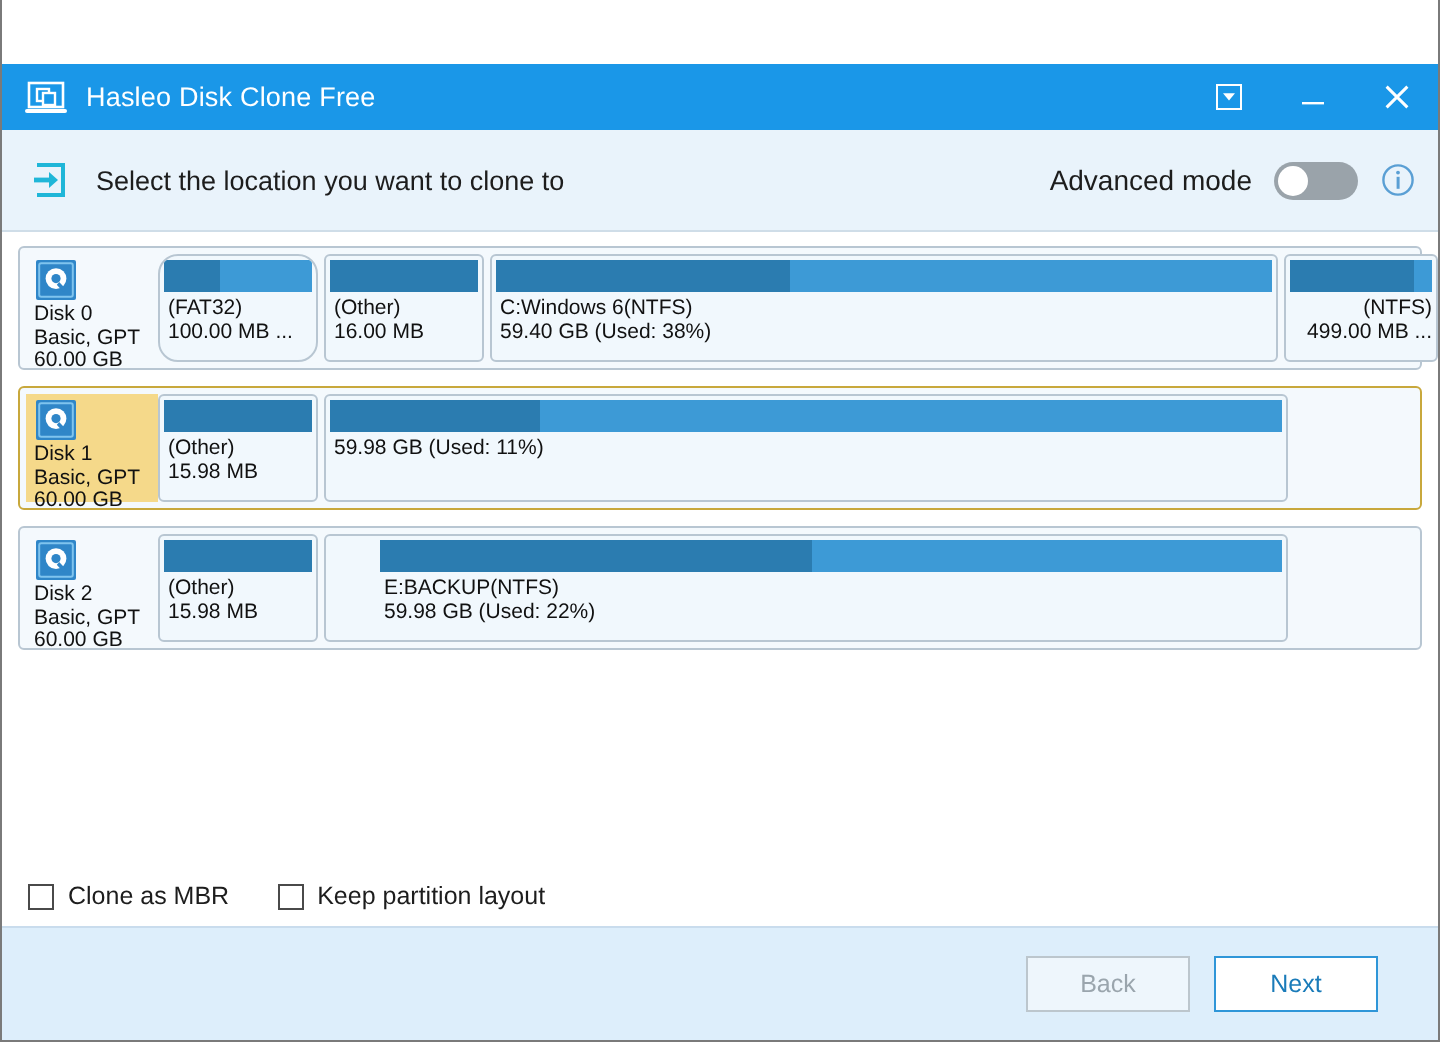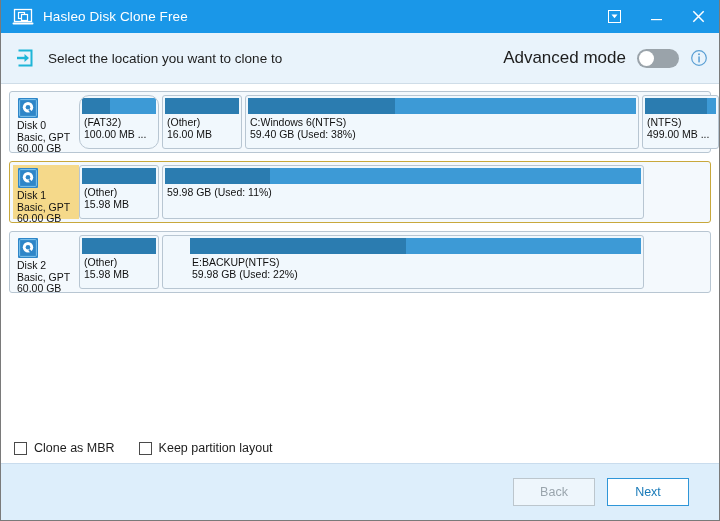--- a/index.html
+++ b/index.html
@@ -15,21 +15,21 @@
     box-sizing:border-box;
     border-left:1px solid #7a7a7a;
     border-right:1px solid #7a7a7a;
     border-bottom:1px solid #7a7a7a;
     display:flex;flex-direction:column;
   }
 
   
   .titlebar{
     height:33px;flex:0 0 33px;background:#1a97e8;
-    display:flex;align-items:center;position:relative;
+    display:flex;align-items:center;position:relative;margin-top:32px;
   }
   .title-icon{
     width:22px;height:22px;margin-left:11px;margin-right:9px;
     display:flex;align-items:center;justify-content:center;flex:0 0 22px;
   }
   .title-text{
     color:#ffffff;font-size:13.5px;letter-spacing:.1px;
     white-space:nowrap;
   }
   .title-buttons{position:absolute;right:0;top:0;height:33px;display:flex;align-items:center;}
@@ -41,21 +41,21 @@
   
   .toolbar{
     height:50px;flex:0 0 50px;background:#e9f3fb;
     display:flex;align-items:center;position:relative;
     border-bottom:1px solid #cfdde8;
   }
   .tb-icon{width:22px;height:22px;margin-left:13px;margin-right:12px;flex:0 0 22px;
     display:flex;align-items:center;justify-content:center;}
   .tb-title{font-size:13.5px;color:#1d1d1d;white-space:nowrap;}
   .tb-right{position:absolute;right:11px;top:0;height:50px;display:flex;align-items:center;gap:11px;}
-  .adv-label{font-size:17px;color:#1d1d1d;white-space:nowrap;}
+  .adv-label{font-size:14px;color:#1d1d1d;white-space:nowrap;}
   .toggle{
     width:42px;height:19px;border-radius:10px;background:#9aa3aa;
     position:relative;flex:0 0 42px;cursor:pointer;
   }
   .toggle .knob{
     position:absolute;left:2px;top:2px;width:15px;height:15px;border-radius:50%;
     background:#ffffff;
   }
   .info-icon{width:18px;height:18px;flex:0 0 18px;display:flex;align-items:center;justify-content:center;cursor:pointer;}
 
@@ -219,21 +219,21 @@
             <div class="plabel">16.00 MB</div>
           </div>
           <div class="part" style="flex: 0 0 394px; width: 394px;">
             <div class="bar">
               <div class="used" style="width: 38%;"></div>
               <div class="free" style="width: 62%;"></div>
             </div>
             <div class="plabel">C:Windows 6(NTFS)</div>
             <div class="plabel">59.40 GB (Used: 38%)</div>
           </div>
-          <div class="part" style="flex: 0 0 77px; width: 77px;">
+          <div class="part" style="flex: 0 0 77px; width: 77px; text-align: right;">
             <div class="bar">
               <div class="used" style="width: 88%;"></div>
               <div class="free" style="width: 12%;"></div>
             </div>
             <div class="plabel">(NTFS)</div>
             <div class="plabel">499.00 MB ...</div>
           </div>
         </div>
       </div>
       <div class="disk-row selected">

